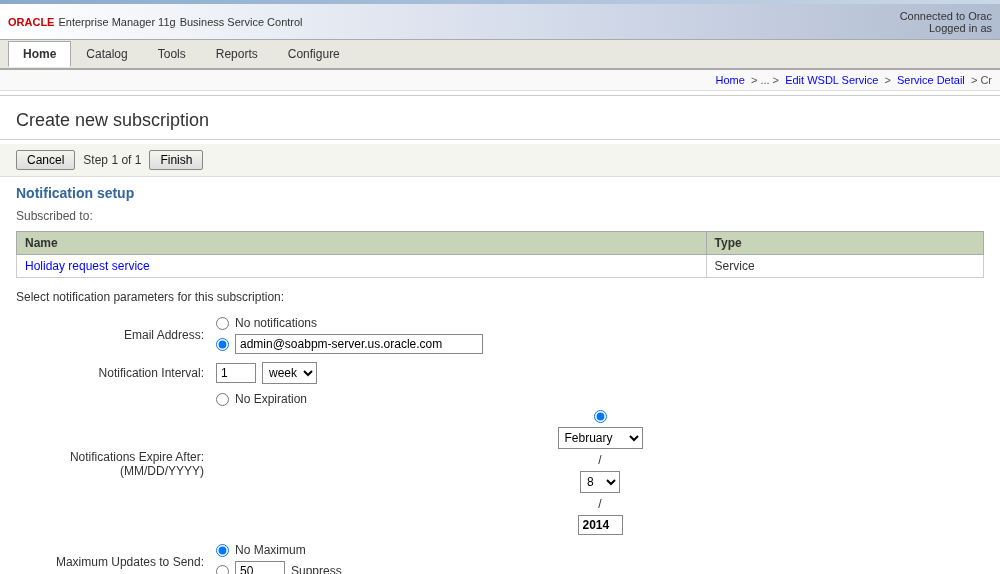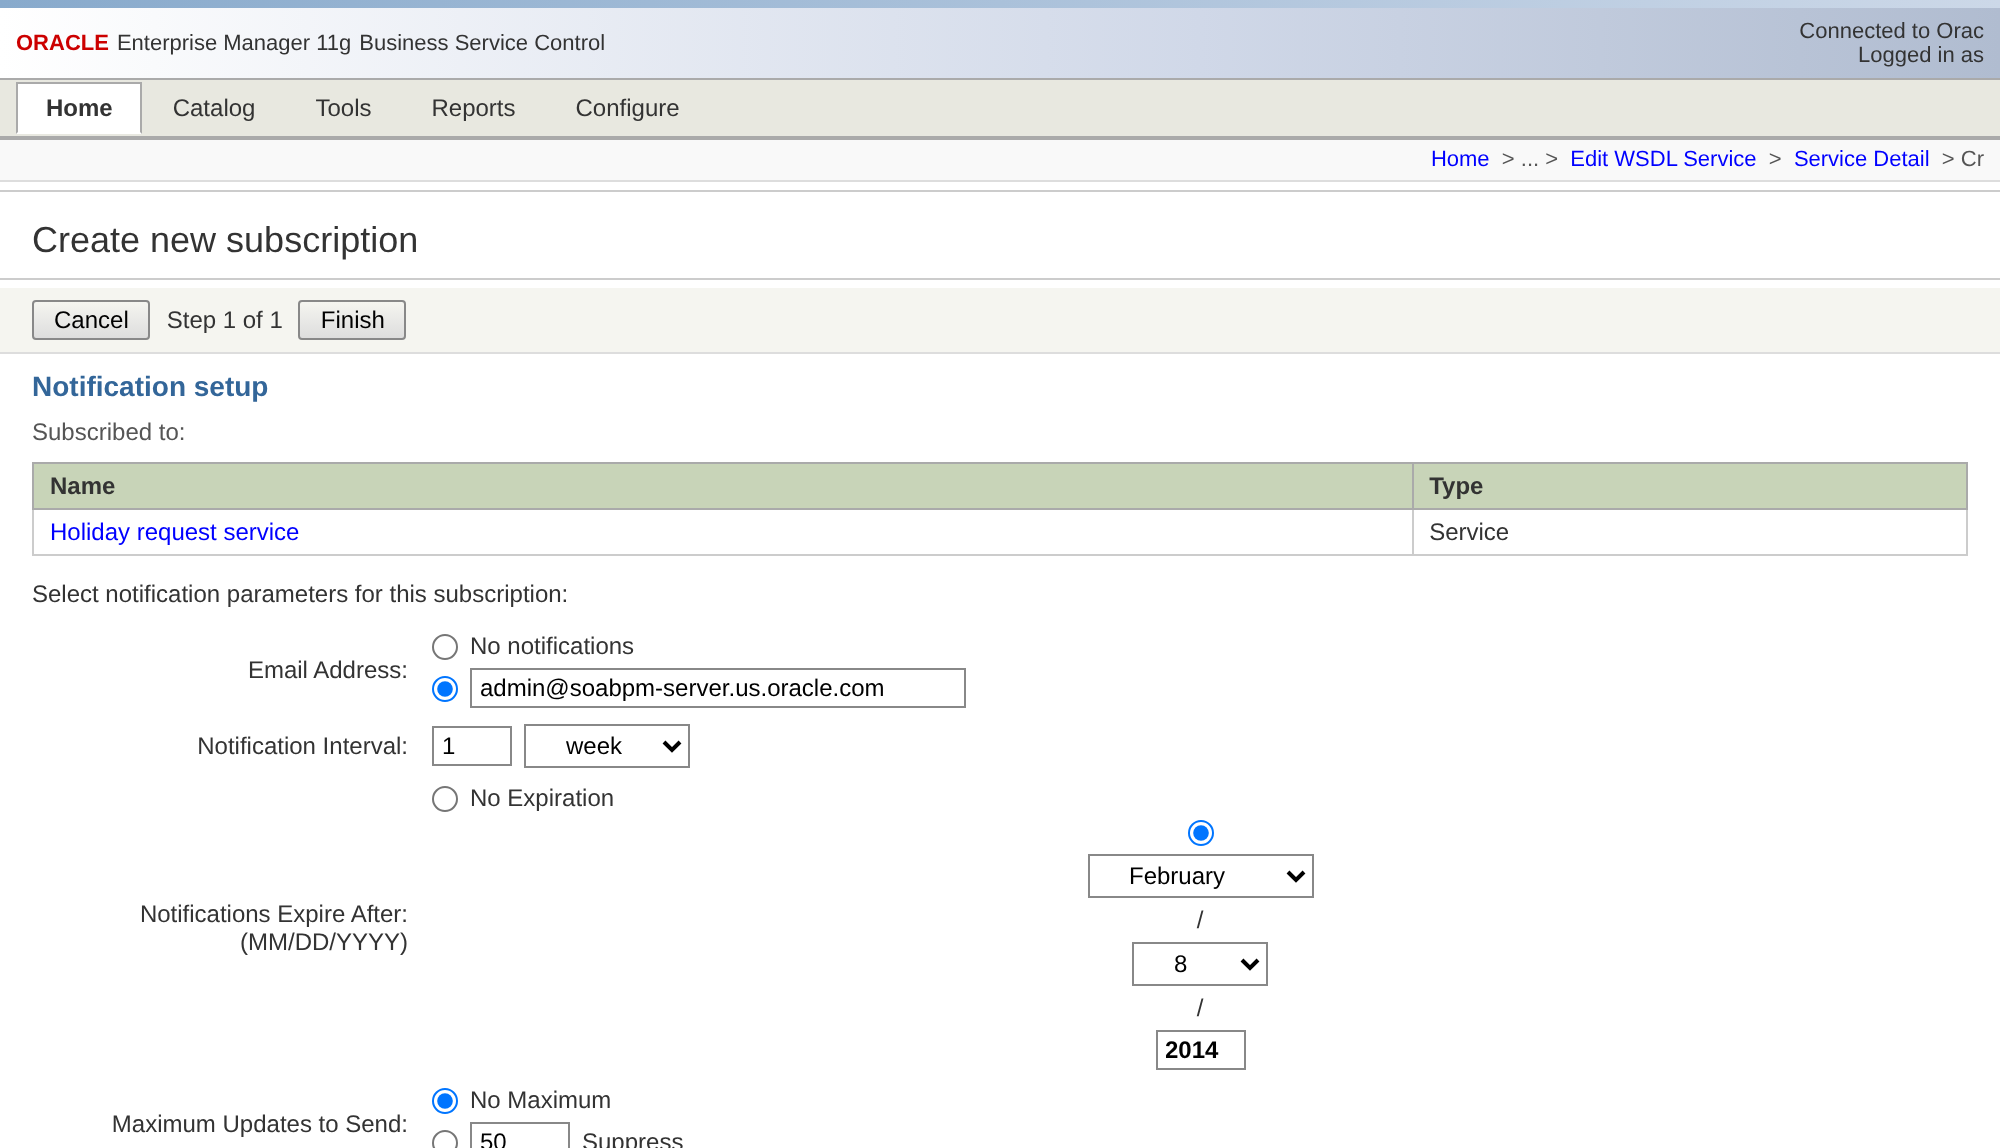--- a/index.html
+++ b/index.html
@@ -171,21 +171,21 @@
     }
     input[type="radio"] { cursor: pointer; }
     input[type="text"], input[type="number"] {
       border: 1px solid #888;
       padding: 2px 4px;
       font-size: 12px;
       background: #fff;
     }
     select {
       border: 1px solid #888;
-      padding: 2px 16px;
+      padding: 2px 2px;
       font-size: 12px;
       background: #fff;
     }
     input[type="checkbox"] { cursor: pointer; }
 
     .interval-row {
       display: flex;
       align-items: center;
       gap: 6px;
     }

